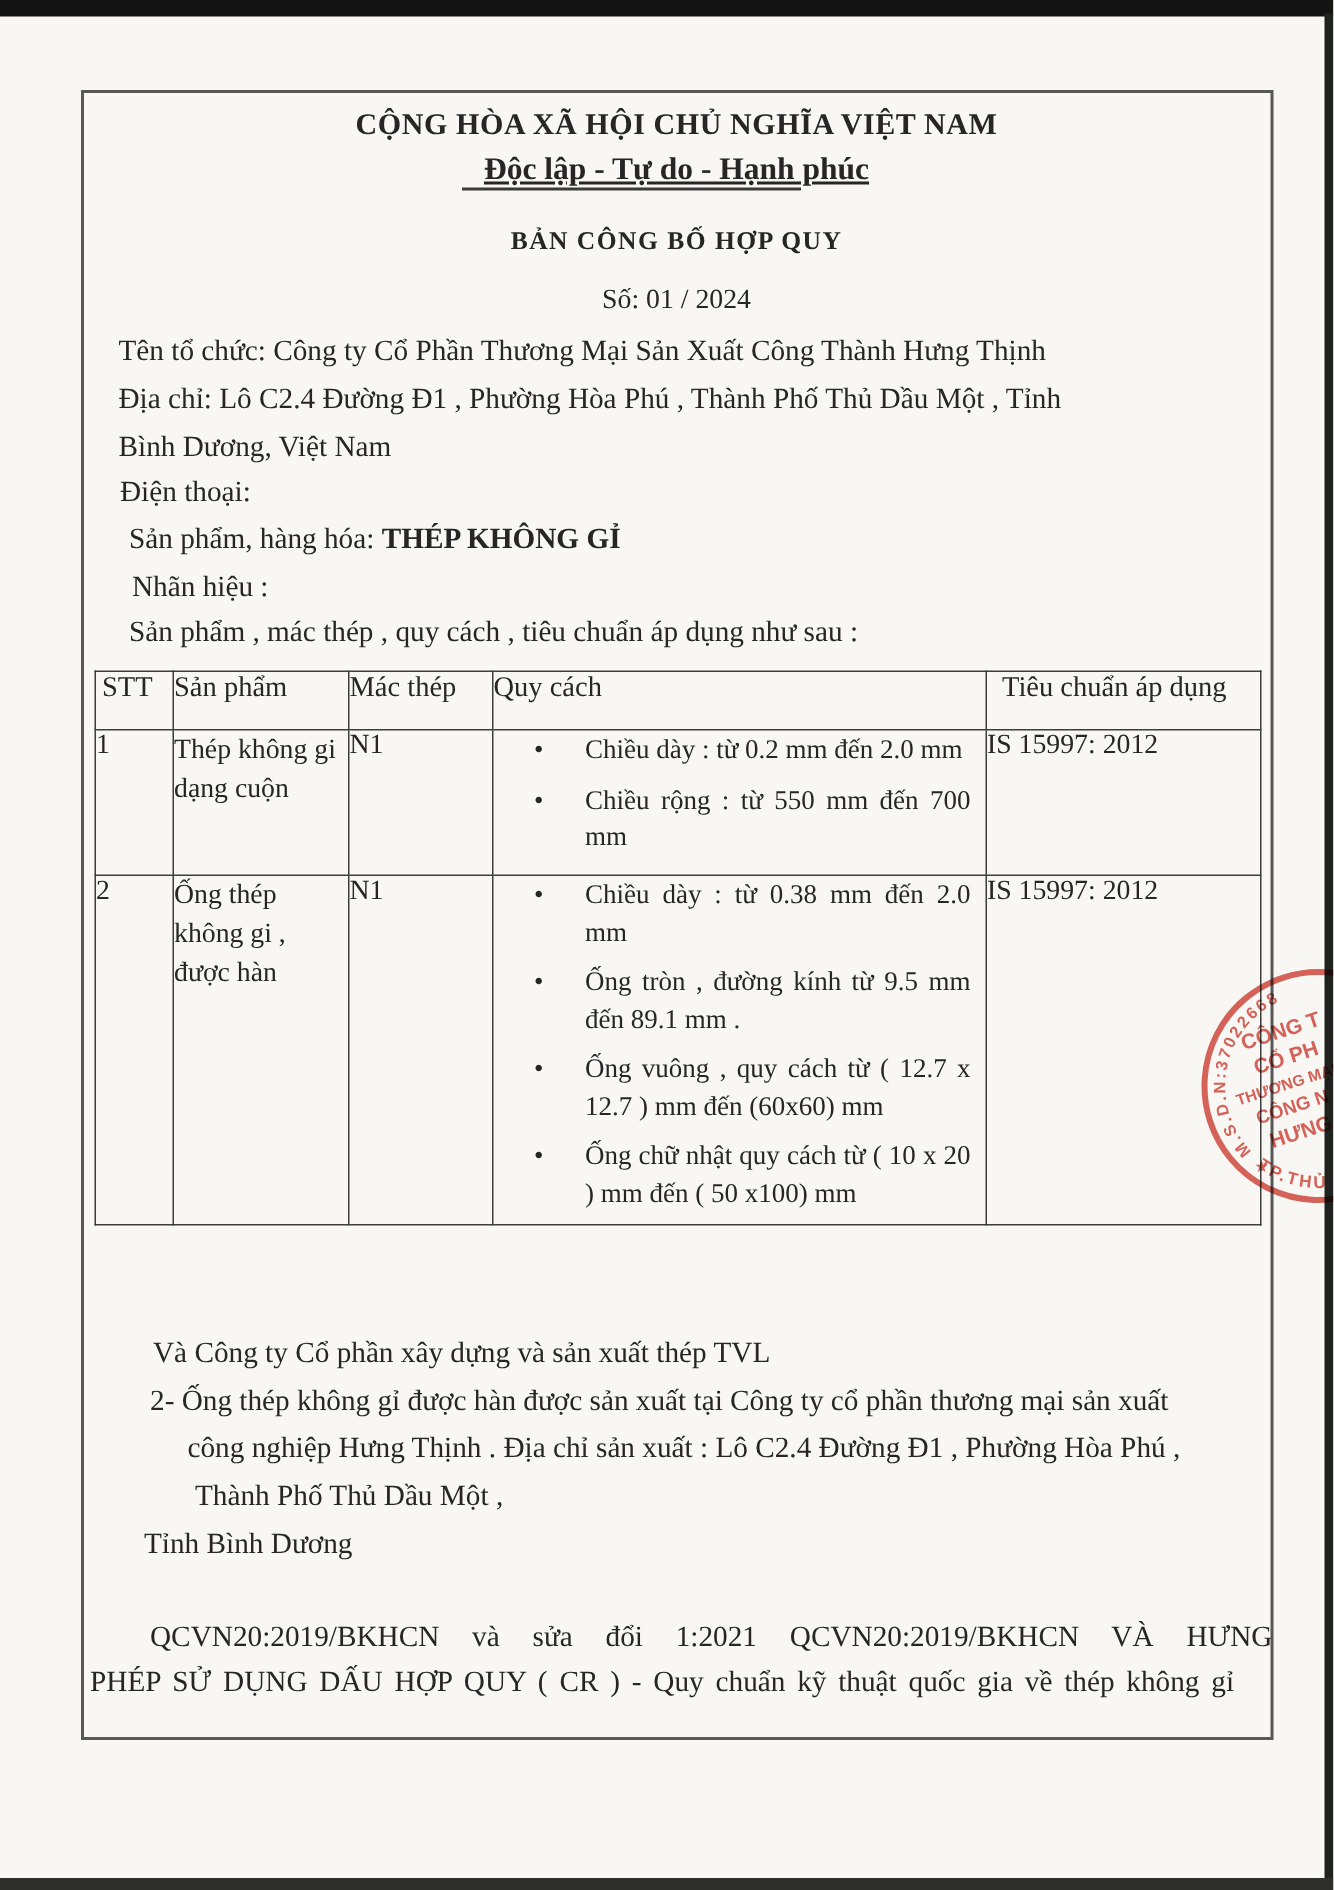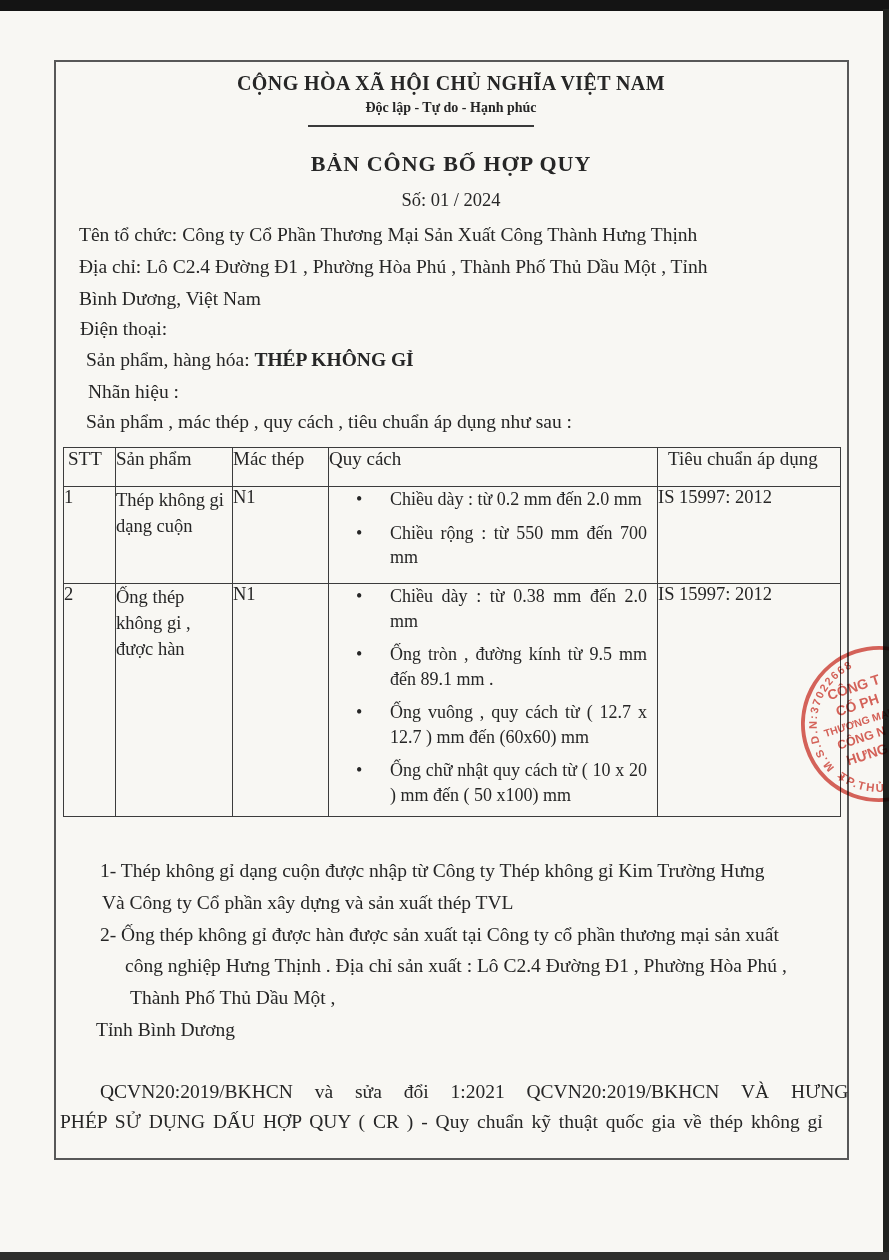--- a/index.html
+++ b/index.html
@@ -10,23 +10,23 @@
   }
   
   .strip-top{position:absolute;left:0;top:0;width:889px;height:11px;background:#141414;}
   .strip-right{position:absolute;left:883px;top:9px;width:6px;height:1251px;background:#20221f;}
   .strip-bottom{position:absolute;left:0;top:1252px;width:889px;height:8px;background:#2e2e2c;}
   
   .frame{position:absolute;left:54px;top:60px;width:791px;height:1096px;border:2px solid #585858;}
 
   .hdr{position:absolute;left:54px;width:794px;text-align:center;white-space:nowrap;}
   .republic{top:72px;font-size:20px;font-weight:bold;letter-spacing:.4px;}
-  .motto{top:100px;font-size:14px;font-weight:bold;}
+  .motto{top:100px;font-size:21px;font-weight:bold;text-decoration:underline;}
   .motto-line{position:absolute;left:308px;top:125px;width:226px;height:2px;background:#3a3a3a;}
-  .doc-title{top:151px;font-size:22px;font-weight:bold;letter-spacing:1px;}
+  .doc-title{top:151px;font-size:17px;font-weight:bold;letter-spacing:1px;}
   .doc-number{top:190px;font-size:18.5px;}
 
   .line{position:absolute;font-size:19.5px;white-space:nowrap;}
   .l-org{left:79px;top:224px;}
   .l-addr1{left:79px;top:256px;}
   .l-addr2{left:79px;top:288px;}
   .l-phone{left:80px;top:318px;}
   .l-product{left:86px;top:349px;}
   .l-brand{left:88px;top:381px;}
   .l-intro{left:86px;top:411px;}
@@ -150,21 +150,20 @@
         <div class="qc-item">
           <span class="blt">•</span>
           <span class="txt">Ống chữ nhật quy cách từ ( 10 x 20 ) mm đến ( 50 x100) mm</span>
         </div>
       </td>
       <td class="c-std">IS 15997: 2012</td>
     </tr>
   </tbody>
     </table>
 
-  <div class="note n0">1-  Thép không gỉ dạng cuộn được nhập từ Công ty Thép không gỉ Kim Trường Hưng</div>
   <div class="note n1">Và Công ty Cổ phần xây dựng và sản xuất thép TVL</div>
   <div class="note n2">2-  Ống thép không gỉ được hàn được sản xuất tại Công ty cổ phần thương mại sản xuất</div>
   <div class="note n3">công nghiệp Hưng Thịnh . Địa chỉ sản xuất : Lô C2.4 Đường Đ1 , Phường Hòa Phú ,</div>
   <div class="note n4">Thành Phố Thủ Dầu Một ,</div>
   <div class="note n5">Tỉnh Bình Dương</div>
   <div class="note n7">QCVN20:2019/BKHCN và sửa đổi 1:2021 QCVN20:2019/BKHCN VÀ HƯNG</div>
   <div class="note n8">PHÉP SỬ DỤNG DẤU HỢP QUY ( CR ) -  Quy chuẩn kỹ thuật quốc gia về thép không gỉ</div>
 
   <svg class="stamp" width="200" height="200" viewBox="0 0 200 200">
     <g transform="rotate(-18 100 100)">

